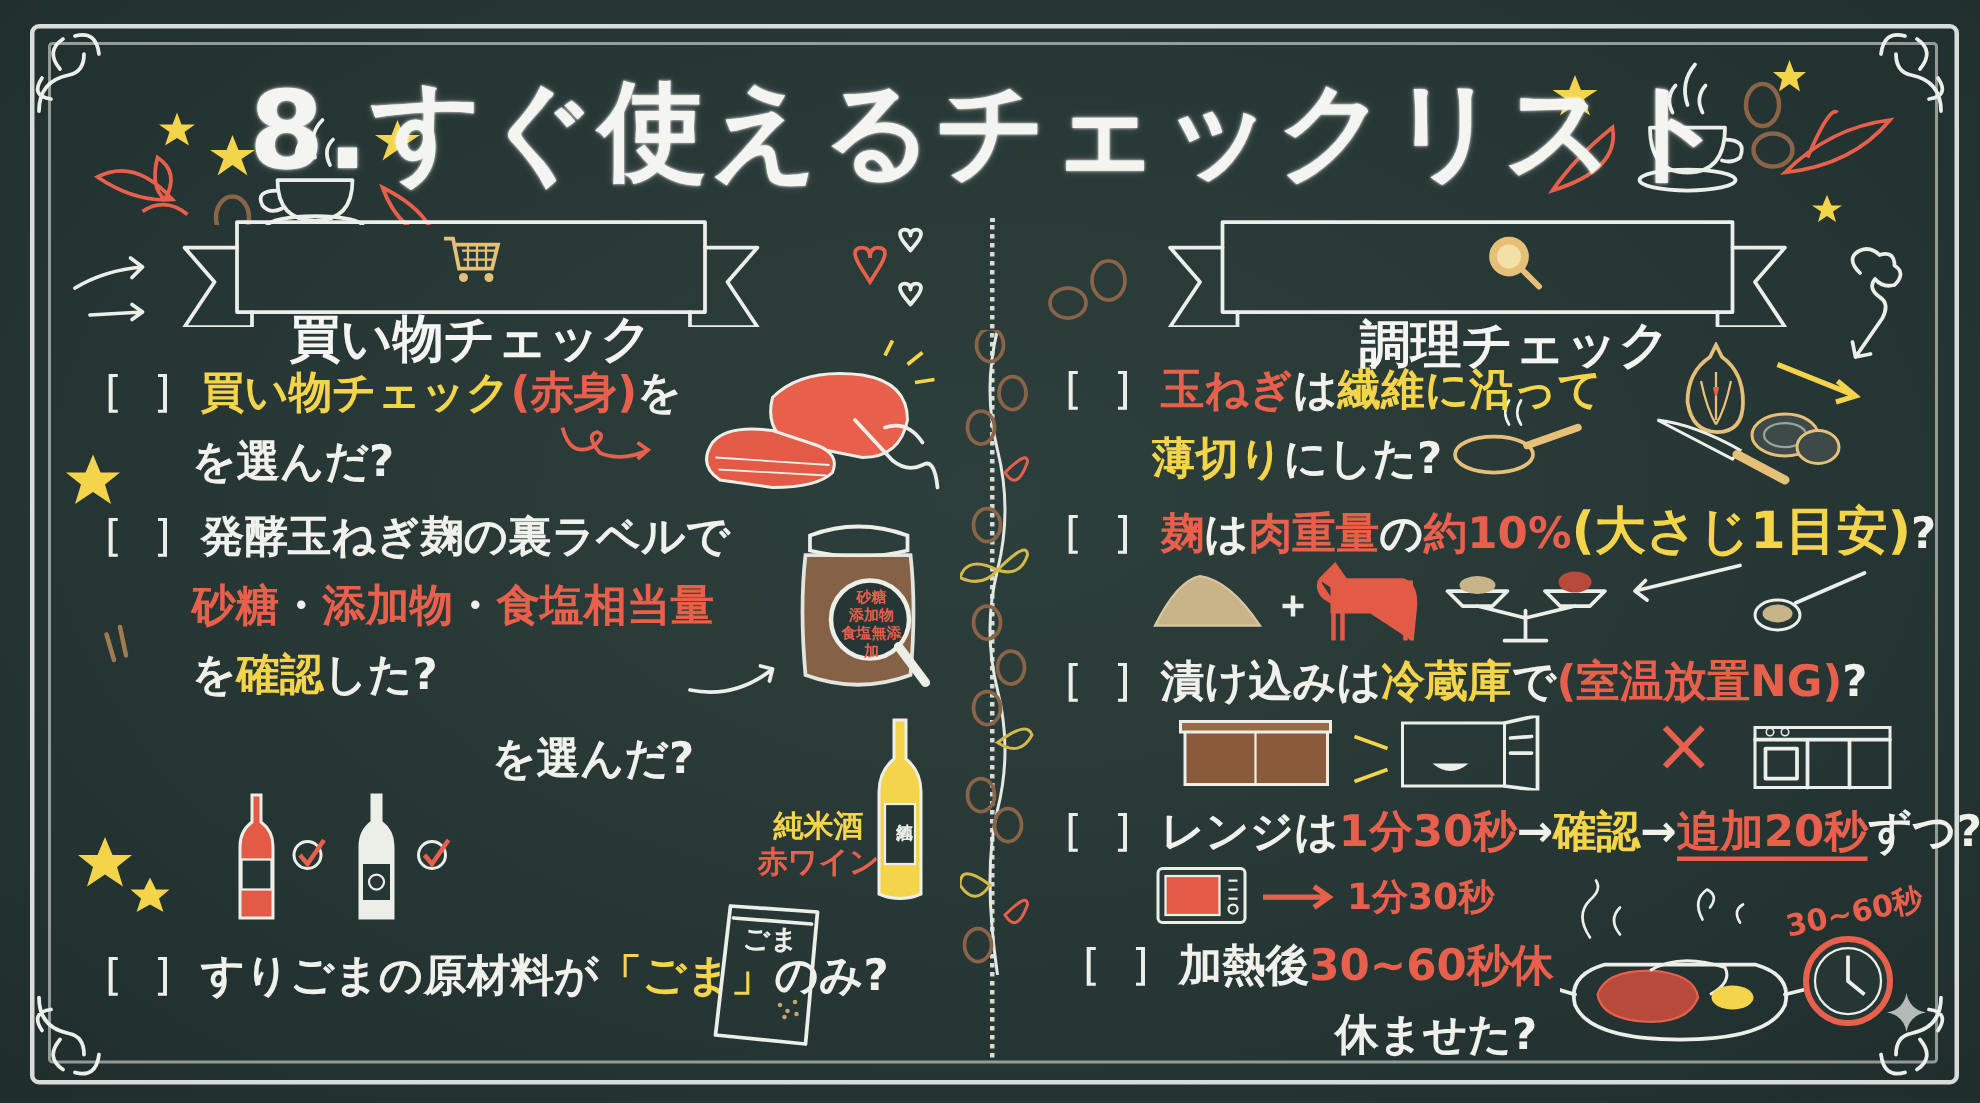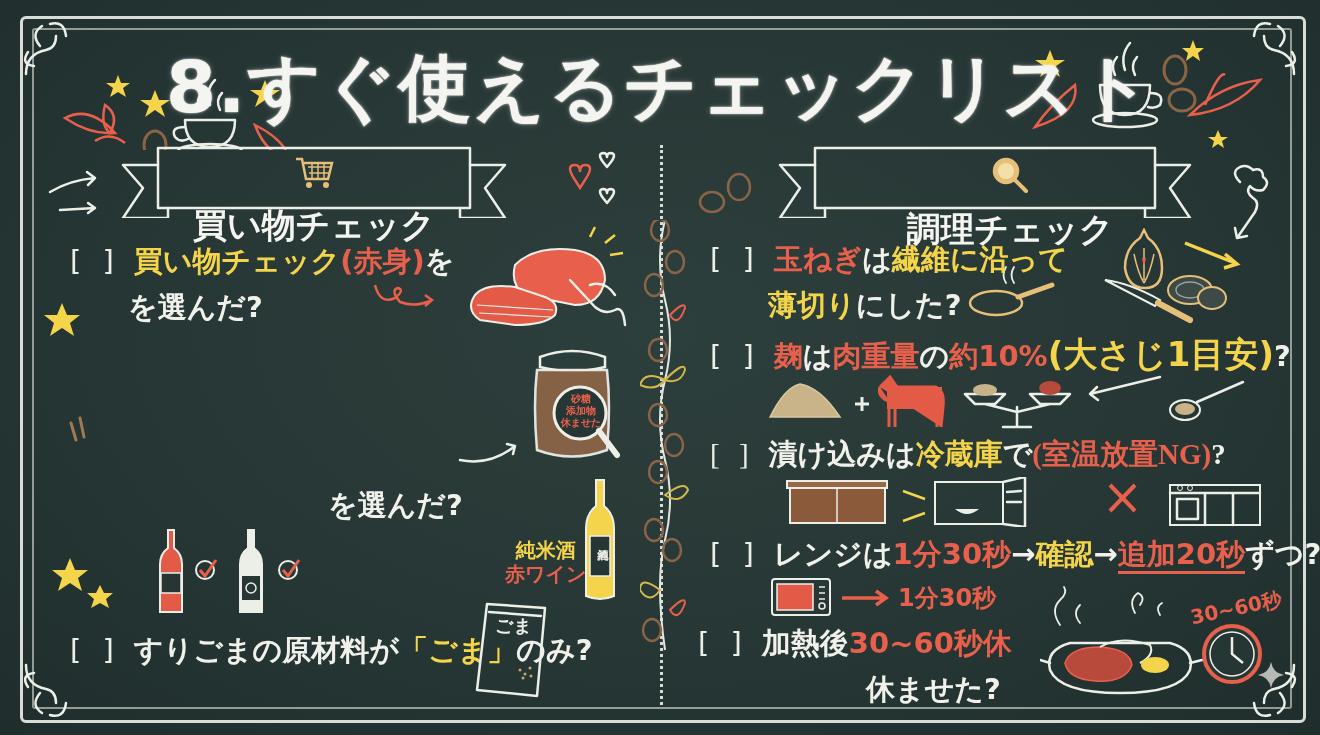--- a/index.html
+++ b/index.html
@@ -165,34 +165,39 @@
     <path d="M5 5 Q10 25 25 18 Q35 10 28 8 Q20 10 30 22 Q45 28 62 20 M55 15 L62 20 L55 26" stroke="#e8604c" stroke-width="2.5" fill="none"></path>
   </svg>
   <svg class="deco" style="left:455px;top:225px" width="180" height="110" viewBox="0 0 180 110">
     <path d="M60 40 Q80 20 120 25 Q150 30 150 55 Q145 80 120 80 L70 70 Q55 60 60 40 Z" fill="#e8604c" stroke="#eceee8" stroke-width="2"></path>
     <path d="M20 70 Q30 58 60 62 L90 72 Q105 78 100 90 Q90 100 60 100 L25 95 Q10 85 20 70 Z" fill="#e35a46" stroke="#eceee8" stroke-width="2"></path>
     <path d="M22 80 L98 85 M24 88 L96 92" stroke="#eceee8" stroke-width="1.2"></path>
     <path class="chalk-stroke" d="M115 55 L140 82 Q150 90 160 85 Q168 80 170 100 M135 60 Q150 55 160 70"></path>
     <path d="M135 12 L140 2 M150 18 L160 10 M155 30 L168 28" stroke="#f3d44a" stroke-width="2.5"></path>
   </svg>
 
+  <div class="item" style="left:70px;top:334px;">
+    <div><span class="box">[ ]</span><span class="w">発酵玉ねぎ麹の裏ラベルで</span></div>
+    <div style="padding-left:58px"><span class="r">砂糖</span><span class="w">・</span><span class="r">添加物</span><span class="w">・</span><span class="r">食塩相当量</span></div>
+    <div style="padding-left:58px"><span class="w">を</span><span class="y">確認</span><span class="w">した?</span></div>
+  </div>
   <svg class="deco" style="left:455px;top:438px" width="70" height="28" viewBox="0 0 70 28">
     <path class="chalk-stroke" d="M5 22 Q35 28 60 8 M52 6 L60 8 L58 16"></path>
   </svg>
   <div class="deco" style="left:525px;top:345px;width:95px;height:125px;">
     <svg width="95" height="125" viewBox="0 0 95 125" style="position:absolute;left:0;top:0">
       <path d="M15 12 Q47 0 80 12 L80 22 Q47 30 15 22 Z" fill="none" stroke="#eceee8" stroke-width="2.5"></path>
       <path d="M12 25 Q8 60 12 105 Q47 118 82 105 Q86 60 82 25 Z" fill="#8a6446" stroke="#eceee8" stroke-width="2.5" opacity=".95"></path>
       <circle cx="55" cy="68" r="26" fill="#263634" stroke="#eceee8" stroke-width="3"></circle>
       <path d="M74 86 L92 110" stroke="#eceee8" stroke-width="6" stroke-linecap="round"></path>
     </svg>
     <div style="position:absolute;left:35px;top:48px;width:42px;text-align:center;color:#e8604c;font-size:10px;font-weight:bold;line-height:12px;">
       <div>砂糖</div>
       <div>添加物</div>
-      <div>休ませた</div>
+      <div>食塩無添加</div>
     </div>
   </div>
 
   <div class="item" style="left:70px;top:482px;">
     <div style="padding-left:258px"><span class="w">を選んだ?</span></div>
   </div>
   <svg class="deco" style="left:150px;top:528px" width="170" height="90" viewBox="0 0 170 90">
     <path d="M18 2 L24 2 L24 20 Q32 26 32 36 L32 84 L10 84 L10 36 Q10 26 18 20 Z" fill="#e35a46" stroke="#eceee8" stroke-width="2"></path>
     <rect x="11" y="45" width="20" height="20" fill="#263634" stroke="#eceee8" stroke-width="1.5"></rect>
     <circle cx="55" cy="42" r="9" fill="none" stroke="#eceee8" stroke-width="2"></circle>
@@ -291,21 +296,21 @@
       <ellipse cx="285" cy="16" rx="11" ry="7" fill="#b84a3c"></ellipse>
     </g>
     <path class="chalk-stroke" d="M395 5 L325 22 M332 15 L325 22 L333 28"></path>
     <g>
       <ellipse cx="420" cy="38" rx="15" ry="10" fill="none" stroke="#eceee8" stroke-width="2"></ellipse>
       <ellipse cx="420" cy="37" rx="10" ry="6" fill="#c9b48a"></ellipse>
       <path class="chalk-stroke" d="M432 30 L478 10"></path>
     </g>
   </svg>
 
-  <div class="item" style="left:710px;top:431px;font-family:Liberation Serif, serif;">
+  <div class="item" style="left:710px;top:431px;">
     <div><span class="box">[ ]</span><span class="w">漬け込みは</span><span class="y">冷蔵庫</span><span class="w">で</span><span class="r">(室温放置NG)</span><span class="w">?</span></div>
   </div>
   <svg class="deco" style="left:785px;top:477px" width="480" height="50" viewBox="0 0 480 50">
     <g>
       <rect x="5" y="8" width="95" height="38" fill="#8a5a3a" stroke="#eceee8" stroke-width="2"></rect>
       <rect x="2" y="4" width="100" height="7" fill="#9a6a46" stroke="#eceee8" stroke-width="2"></rect>
       <path d="M52 11 L52 46" stroke="#eceee8" stroke-width="1.5"></path>
     </g>
     <path d="M118 14 L140 22 M118 44 L140 36" stroke="#f3d44a" stroke-width="2.5"></path>
     <g>
@@ -331,21 +336,21 @@
       <rect x="7" y="7" width="36" height="26" fill="#e35a46" stroke="#eceee8" stroke-width="1.5"></rect>
       <path d="M49 10 L55 10 M49 16 L55 16 M49 22 L55 22" stroke="#eceee8" stroke-width="1.5"></path>
       <circle cx="52" cy="29" r="3" fill="none" stroke="#eceee8" stroke-width="1.5"></circle>
     </svg>
     <svg width="50" height="20" viewBox="0 0 50 20">
       <path d="M2 10 L44 10 M36 3 L46 10 L36 17" stroke="#e8604c" stroke-width="3.5" fill="none"></path>
     </svg>
     <span class="r" style="font-size:24px;font-weight:bold;">1分30秒</span>
   </div>
 
-  <div class="item" style="left:698px;top:620px;">
+  <div class="item" style="left:722px;top:620px;">
     <div><span class="box">[ ]</span><span class="w">加熱後</span><span class="r">30~60秒休</span></div>
     <div style="padding-left:168px"><span class="w">休ませた?</span></div>
   </div>
   <svg class="deco" style="left:1040px;top:585px" width="170" height="115" viewBox="0 0 170 115">
     <path class="chalk-stroke" d="M20 40 Q10 25 20 15 Q28 8 24 2 M40 38 Q32 28 40 20 M95 28 Q88 15 98 8 Q106 12 100 20 M120 30 Q115 22 122 18" style="stroke-width:1.8"></path>
     <path class="chalk-stroke" d="M10 85 Q5 65 30 58 L130 58 Q155 65 150 85 Q140 108 80 108 Q20 108 10 85 Z"></path>
     <path class="chalk-stroke" d="M10 78 L0 75 M150 78 L162 75"></path>
     <path d="M25 78 Q30 62 60 62 Q90 64 92 80 Q85 98 55 96 Q28 94 25 78 Z" fill="#b84a3c" stroke="#e8604c" stroke-width="1.5"></path>
     <path d="M60 62 Q80 50 110 60 Q115 70 100 78" fill="none" stroke="#eceee8" stroke-width="2"></path>
     <ellipse cx="115" cy="80" rx="14" ry="8" fill="#f3d44a"></ellipse>

